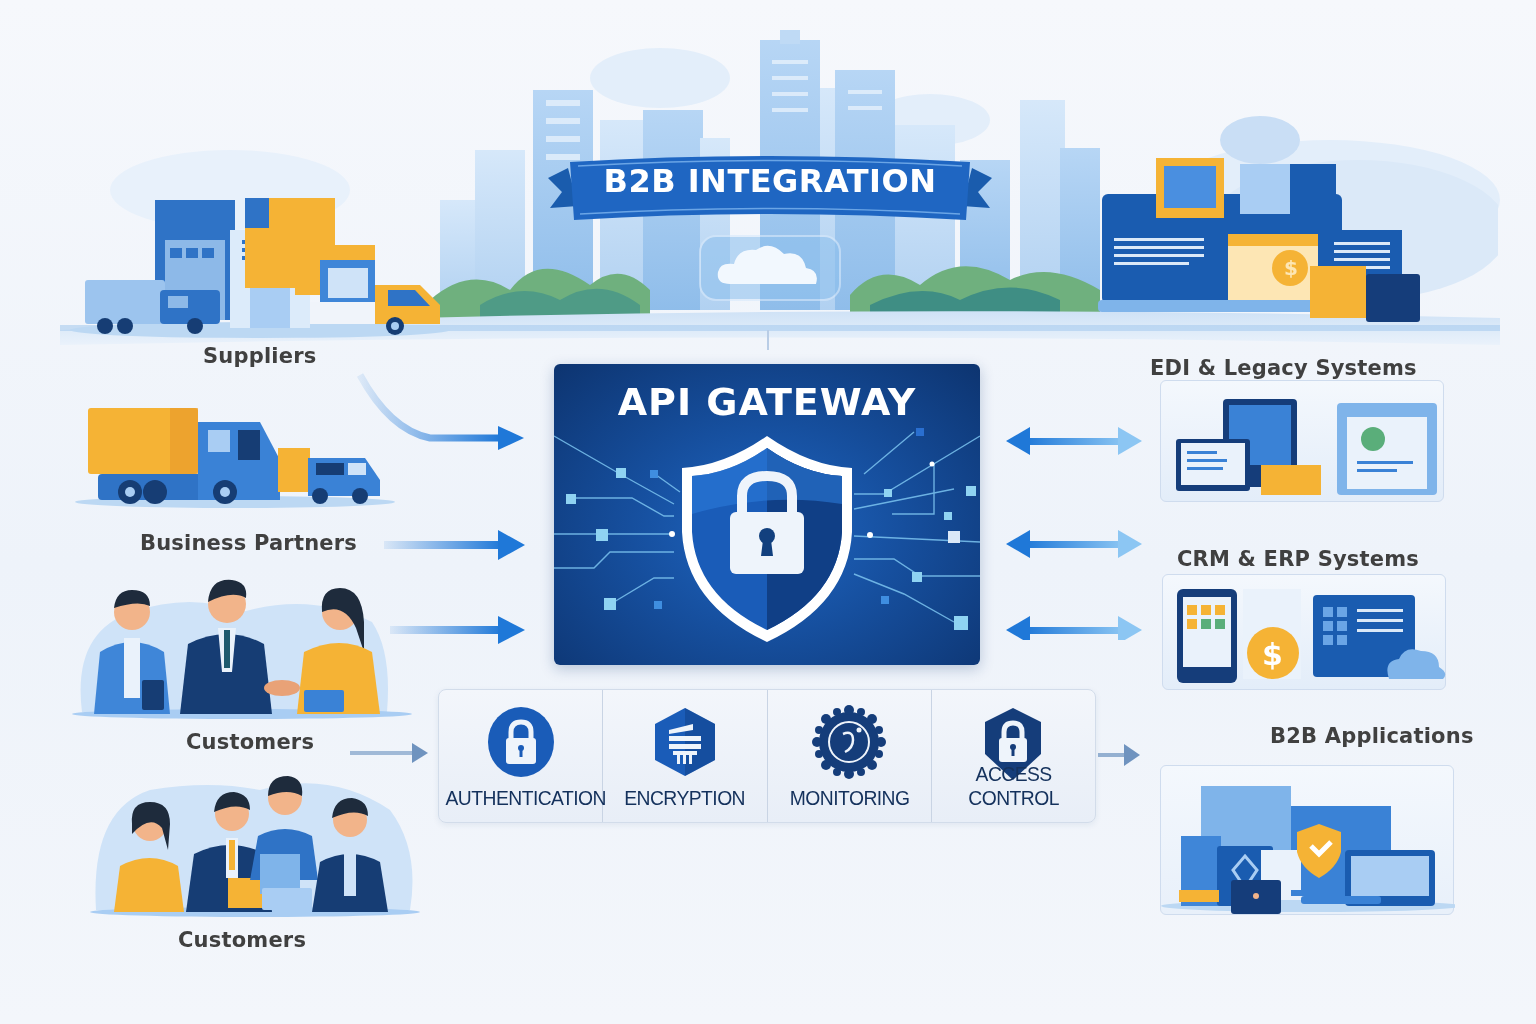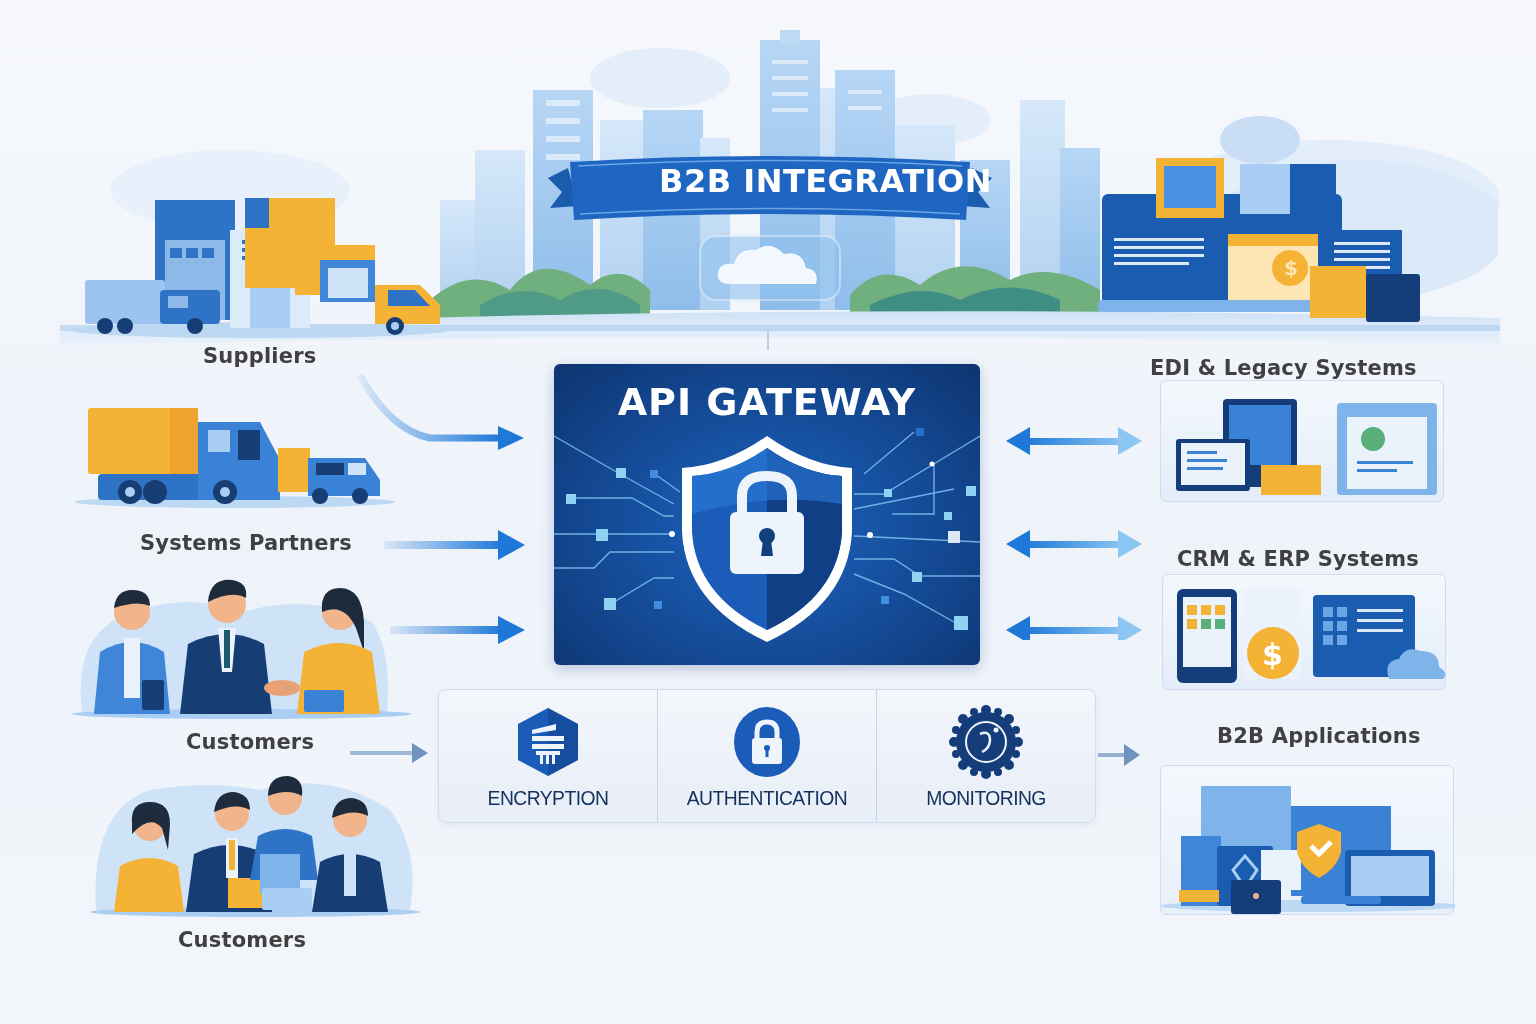--- a/index.html
+++ b/index.html
@@ -18,21 +18,21 @@
     font-size: 21px;
     color: #404040;
     white-space: nowrap;
     letter-spacing: 0.2px;
   }
   
   #skyline { left: 0; top: 0; width: 1536px; height: 350px; }
   
   #banner { left: 548px; top: 150px; width: 444px; height: 80px; }
   #banner-title {
-    position: absolute; left: 548px; top: 162px; width: 444px; text-align: right;
+    position: absolute; left: 548px; top: 162px; width: 444px; text-align: center;
     font-size: 32px; font-weight: bold; color: #ffffff; letter-spacing: 0.5px;
     font-family: "DejaVu Sans", sans-serif;
   }
   
   #gateway {
     left: 554px; top: 364px; width: 426px; height: 301px;
     border-radius: 6px;
     background: radial-gradient(ellipse at 50% 55%, #1f66c2 0%, #164f9e 45%, #0d3470 100%);
     box-shadow: 0 4px 14px rgba(20,60,120,0.25);
     overflow: hidden;
@@ -193,21 +193,21 @@
   <circle cx="85" cy="92" r="12" fill="#163d74"></circle>
   <circle cx="155" cy="92" r="12" fill="#163d74"></circle>
     <circle cx="155" cy="92" r="5" fill="#a9cdf3"></circle>
   <rect x="208" y="48" width="32" height="44" fill="#f5b335"></rect>
   <path d="M 238 58 L 295 58 L 310 80 L 310 96 L 238 96 Z" fill="#3a82d6"></path>
   <rect x="246" y="63" width="28" height="12" fill="#163d74"></rect>
     <rect x="278" y="63" width="18" height="12" fill="#cfe3f8"></rect>
   <circle cx="250" cy="96" r="8" fill="#163d74"></circle>
     <circle cx="290" cy="96" r="8" fill="#163d74"></circle>
 </svg>
-<div class="label" style="left:140px;top:531px">Systems Partners</div>
+<div class="label" style="left:140px;top:531px">Business Partners</div>
 
 <svg class="illus" style="left:72px;top:572px" width="340" height="148">
   <path d="M 10 140 Q 0 60 60 40 Q 120 20 170 40 Q 240 20 300 50 Q 320 80 315 140 Z" fill="#cfe3f8"></path>
   <ellipse cx="170" cy="142" rx="170" ry="5" fill="#a9cdf3"></ellipse>
 
   <circle cx="60" cy="40" r="18" fill="#f2b48a"></circle>
     <path d="M 42 36 Q 44 18 60 18 Q 78 18 78 34 Q 66 28 42 36 Z" fill="#1e2b3c"></path>
   <path d="M 22 142 L 28 80 Q 60 60 92 80 L 98 142 Z" fill="#3f86d8"></path>
   <rect x="52" y="66" width="16" height="60" fill="#eaf2fb"></rect>
   <rect x="70" y="108" width="22" height="30" rx="2" fill="#163d74"></rect>
@@ -328,43 +328,43 @@
       <circle cx="213" cy="172" r="8" fill="#12407e"></circle>
       <path d="M 209 176 L 207 192 L 219 192 L 217 176 Z" fill="#12407e"></path>
     </g>
   </svg>
   <div id="gateway-title">API GATEWAY</div>
 </div>
 
 <div id="features" class="abs">
   <div class="feature">
     <svg width="76" height="76" viewBox="0 0 76 76">
+      <ellipse cx="38" cy="38" rx="33" ry="35" fill="#1a5cb8"></ellipse>
+      <path d="M 28 36 L 28 28 Q 28 18 38 18 Q 48 18 48 28 L 48 36" stroke="#eef4fb" stroke-width="5" fill="none"></path>
+      <rect x="23" y="34" width="30" height="26" rx="3" fill="#eef4fb"></rect>
+      <circle cx="38" cy="44" r="3" fill="#1a5cb8"></circle>
+        <rect x="36.5" y="45" width="3" height="8" fill="#1a5cb8"></rect>
+    </svg>
+    <div class="feature-label">AUTHENTICATION</div>
+  </div>
+  <div class="feature">
+    <svg width="76" height="76" viewBox="0 0 76 76">
       <polygon points="38,4 68,20 68,56 38,72 8,56 8,20" fill="#1a5cb8"></polygon>
       <polygon points="38,4 68,20 68,56 38,72" fill="#103f86" opacity="0.5"></polygon>
       <g fill="#eef4fb">
         <path d="M 22 26 L 46 20 L 46 26 L 22 30 Z"></path>
         <rect x="22" y="32" width="32" height="5"></rect>
         <rect x="22" y="40" width="32" height="5"></rect>
         <rect x="26" y="47" width="24" height="4"></rect>
         <rect x="30" y="51" width="3" height="9"></rect>
           <rect x="36" y="51" width="3" height="9"></rect>
           <rect x="42" y="51" width="3" height="9"></rect>
       </g>
     </svg>
     <div class="feature-label">ENCRYPTION</div>
-  </div>
-  <div class="feature">
-    <svg width="76" height="76" viewBox="0 0 76 76">
-      <ellipse cx="38" cy="38" rx="33" ry="35" fill="#1a5cb8"></ellipse>
-      <path d="M 28 36 L 28 28 Q 28 18 38 18 Q 48 18 48 28 L 48 36" stroke="#eef4fb" stroke-width="5" fill="none"></path>
-      <rect x="23" y="34" width="30" height="26" rx="3" fill="#eef4fb"></rect>
-      <circle cx="38" cy="44" r="3" fill="#1a5cb8"></circle>
-        <rect x="36.5" y="45" width="3" height="8" fill="#1a5cb8"></rect>
-    </svg>
-    <div class="feature-label">AUTHENTICATION</div>
   </div>
   <div class="feature">
     <svg width="76" height="76" viewBox="0 0 76 76">
       <g fill="#153d7a">
         <circle cx="38" cy="38" r="30"></circle>
         <g id="teeth">
           <circle cx="38" cy="6" r="5"></circle>
             <circle cx="38" cy="70" r="5"></circle>
             <circle cx="6" cy="38" r="5"></circle>
             <circle cx="70" cy="38" r="5"></circle>
@@ -380,20 +380,30 @@
             <circle cx="8" cy="50" r="4"></circle>
             <circle cx="68" cy="26" r="4"></circle>
             <circle cx="68" cy="50" r="4"></circle>
         </g>
       </g>
       <circle cx="38" cy="38" r="20" stroke="#eef4fb" stroke-width="2" fill="none"></circle>
       <path d="M 32 30 Q 42 26 42 36 Q 42 44 34 48" stroke="#eef4fb" stroke-width="2.5" fill="none"></path>
       <circle cx="48" cy="26" r="2.5" fill="#eef4fb"></circle>
     </svg>
     <div class="feature-label">MONITORING</div>
+  </div>
+  <div class="feature">
+    <svg width="76" height="80" viewBox="0 0 76 80">
+      <path d="M 38 4 L 66 18 L 66 50 L 38 76 L 10 50 L 10 18 Z" fill="#153d7a"></path>
+      <path d="M 29 36 L 29 28 Q 29 19 38 19 Q 47 19 47 28 L 47 36" stroke="#eef4fb" stroke-width="5" fill="none"></path>
+      <rect x="24" y="34" width="28" height="24" rx="3" fill="#eef4fb"></rect>
+      <circle cx="38" cy="43" r="3" fill="#153d7a"></circle>
+        <rect x="36.5" y="44" width="3" height="8" fill="#153d7a"></rect>
+    </svg>
+    <div class="feature-label">ACCESS CONTROL</div>
   </div>
 </div>
 
 <svg class="abs" style="left:1000px;top:420px" width="150" height="220">
   <defs>
     <linearGradient id="arrB" x1="0" x2="1">
       <stop offset="0" stop-color="#1f78d8"></stop>
         <stop offset="1" stop-color="#8cc6f3"></stop>
     </linearGradient>
   </defs>
@@ -496,21 +506,21 @@
         <rect x="174" y="60" width="10" height="10"></rect>
       </g>
     <g fill="#dbe9f8">
         <rect x="194" y="34" width="46" height="3"></rect>
         <rect x="194" y="44" width="46" height="3"></rect>
         <rect x="194" y="54" width="46" height="3"></rect>
       </g>
     <path d="M 226 104 Q 220 86 236 84 Q 242 70 258 76 Q 276 76 276 92 Q 286 98 280 104 Z" fill="#7fb4ea"></path>
   </svg>
 </div>
-<div class="label" style="left:1217px;top:724px">B2B Applications</div>
+<div class="label" style="left:1270px;top:724px">B2B Applications</div>
 
 <div class="card" style="left:1160px;top:765px;width:294px;height:150px;background:linear-gradient(180deg,#f4f8fd,#e8f0fa)">
   <svg width="294" height="150">
     <ellipse cx="150" cy="140" rx="150" ry="6" fill="#bcd8f3"></ellipse>
     <rect x="40" y="20" width="90" height="100" fill="#7fb4ea"></rect>
     <rect x="130" y="40" width="100" height="90" fill="#3a82d6"></rect>
     <rect x="20" y="70" width="40" height="70" fill="#3f86d8"></rect>
     <rect x="56" y="80" width="56" height="60" rx="3" fill="#1a5cb0"></rect>
     <path d="M 84 90 L 96 104 L 84 122 L 72 104 Z" stroke="#a9cdf3" stroke-width="3" fill="none"></path>
     <rect x="100" y="84" width="40" height="40" fill="#eaf2fb"></rect>

